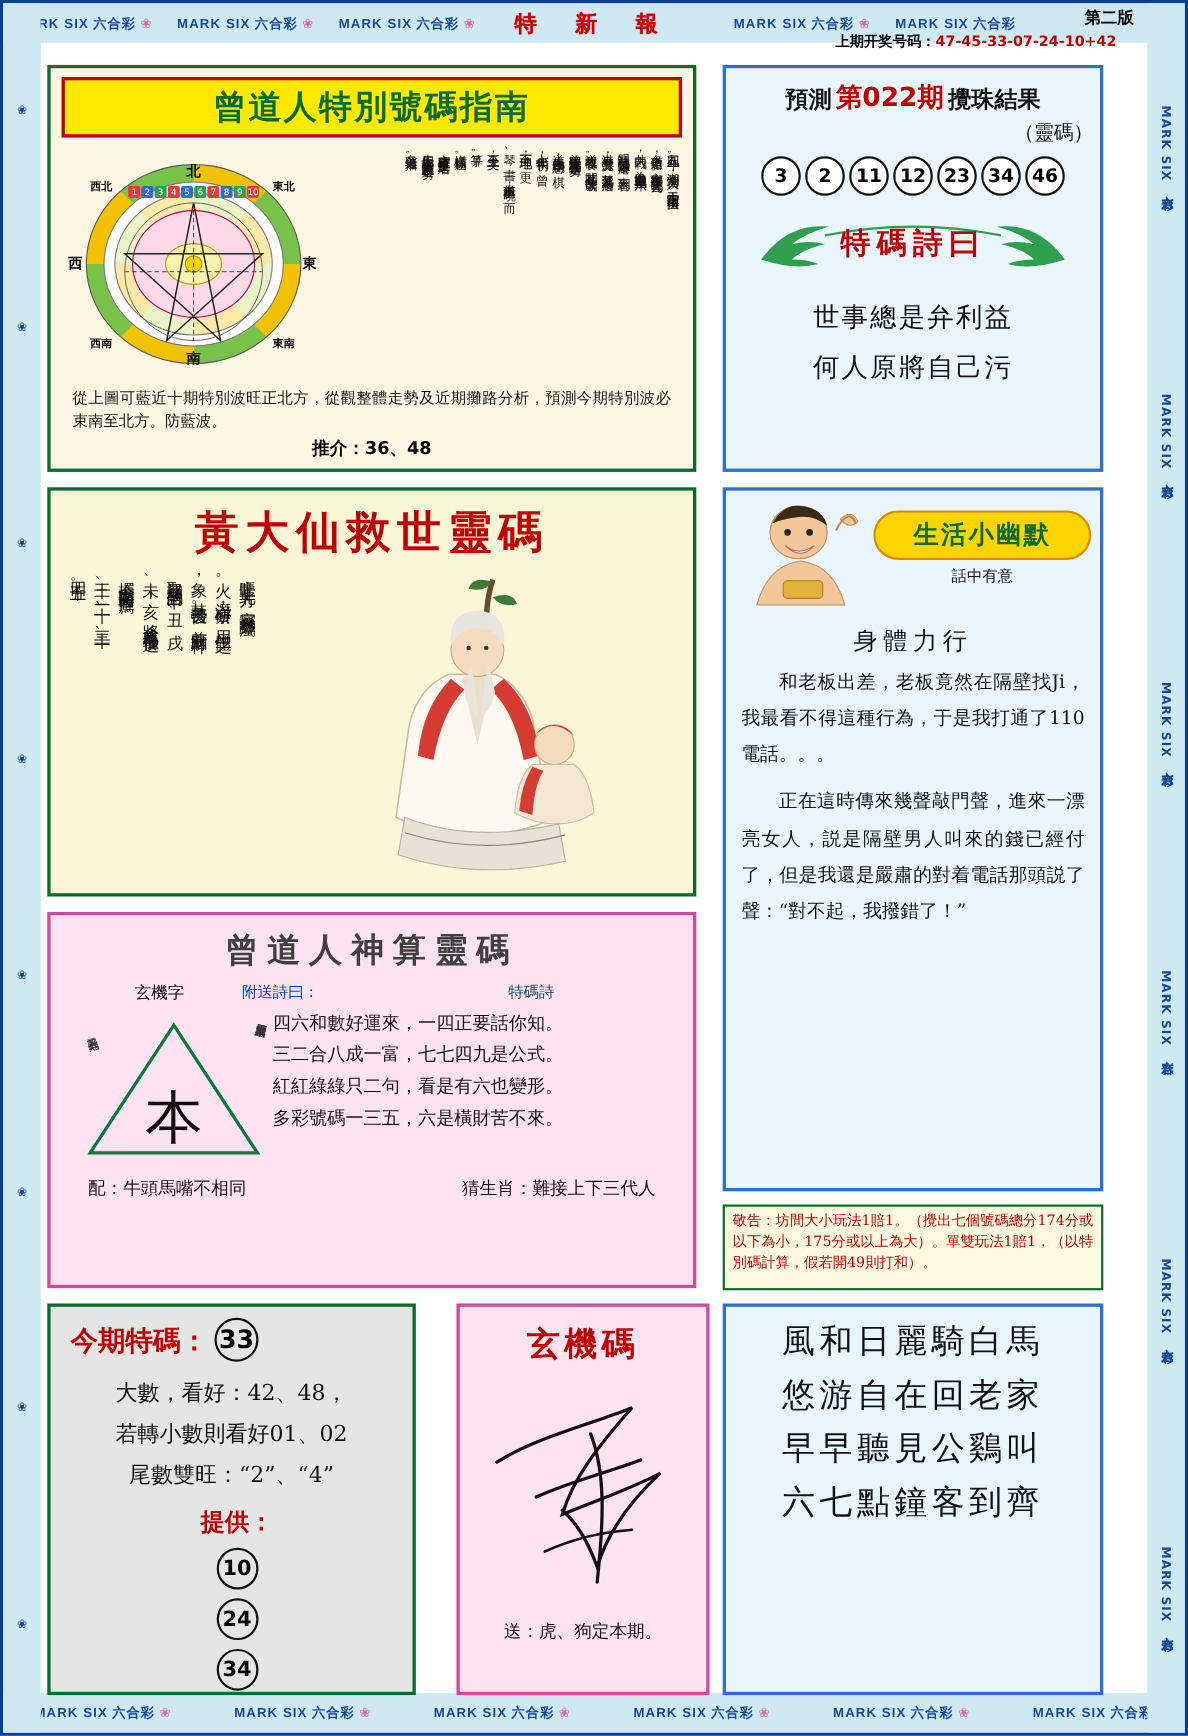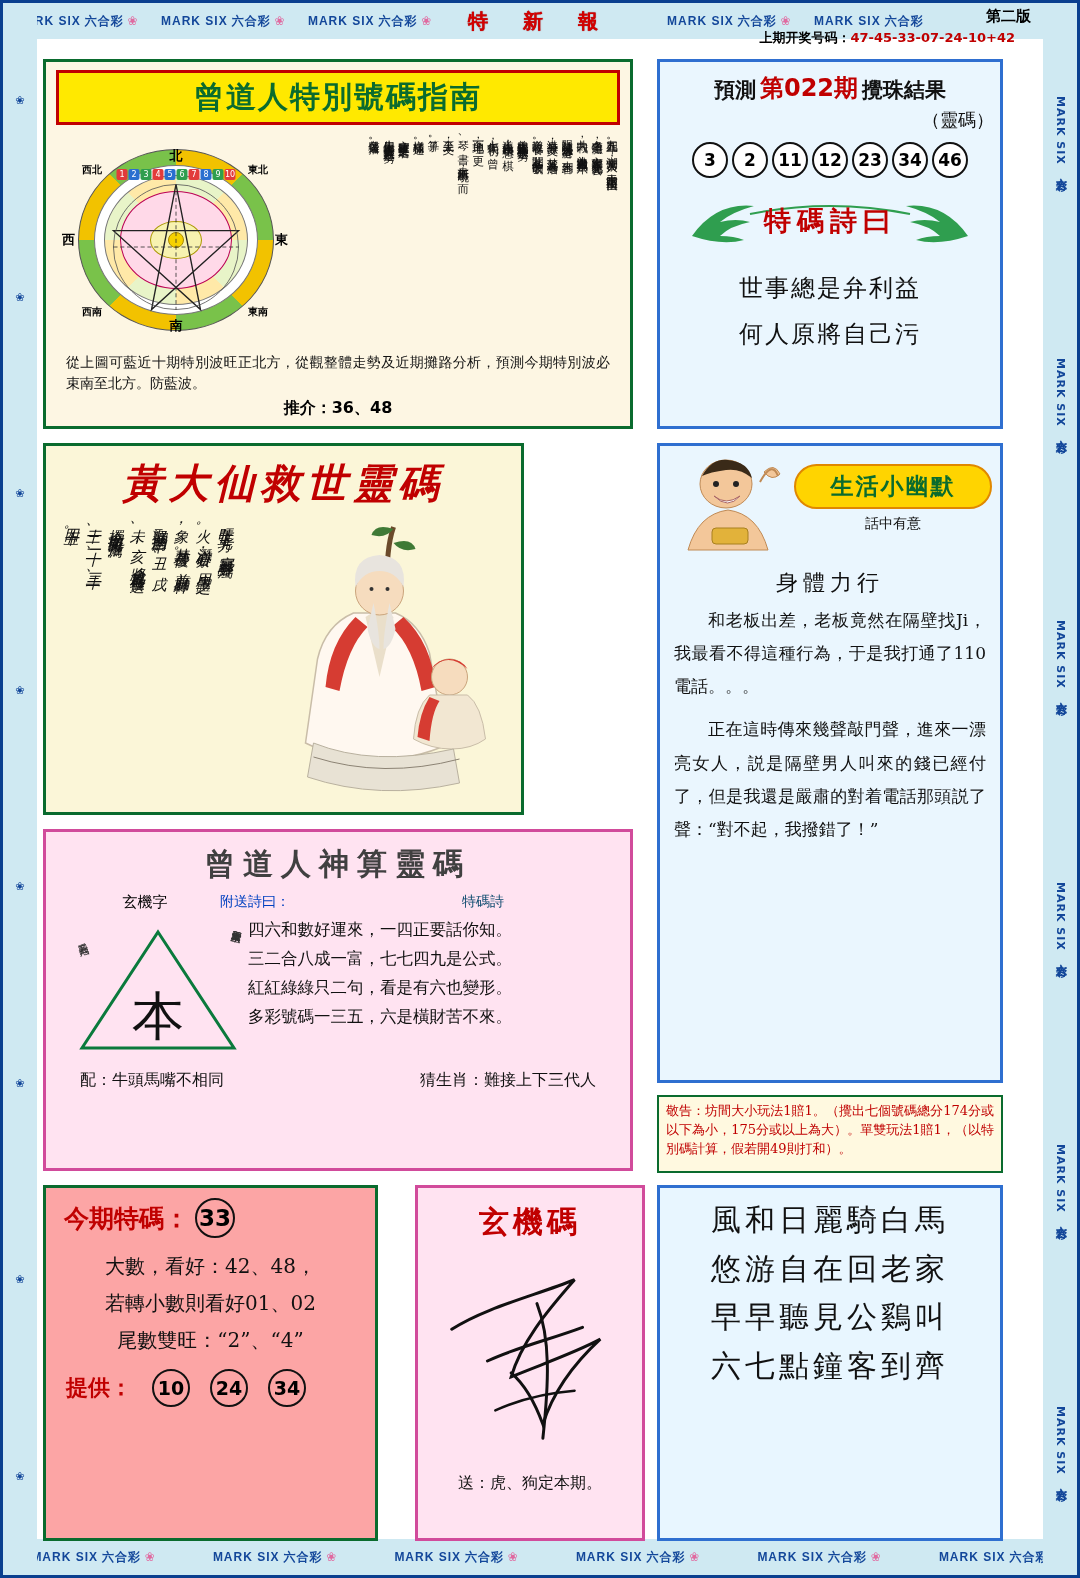--- a/index.html
+++ b/index.html
@@ -115,22 +115,22 @@
   .d-w { left:-16px; top:50%; transform:translateY(-50%); }
   .d-ne { right:6px; top:14px; font-size:10px;}
   .d-nw { left:4px; top:14px; font-size:10px;}
   .d-se { right:6px; bottom:12px; font-size:10px;}
   .d-sw { left:4px; bottom:12px; font-size:10px;}
   .numrow { position:absolute; left:50%; top:20px; transform:translateX(-50%);
     display:flex; gap:1px; }
   .numrow i { font-style:normal; font-size:8px; width:11px; height:11px;
     display:flex; align-items:center; justify-content:center; color:#fff; border-radius:2px;}
 
-  #box-wong { left:0; top:398px; width:481px; height:372px;
-    border:3px solid #0a6b2e; background:#fbf6d8; padding:8px;font-style:italic; }
+  #box-wong { left:0; top:398px; width:590px; height:372px;
+    border:3px solid #0a6b2e; background:#fbf6d8; padding:8px; }
   #wong-title { text-align:center; font-size:40px; font-weight:bold; color:#c00000;
     font-family:"DejaVu Serif","Liberation Serif",serif; letter-spacing:6px; margin:2px 0 6px;}
   #wong-body { display:flex; flex-direction:row; height:282px; }
   #wong-text { display:flex; flex-direction:row; gap:4px; padding-left:8px; }
   #wong-text .col { writing-mode:vertical-rl; text-orientation:upright;
     font-size:15px; line-height:1.2; color:#111; letter-spacing:2px;
     font-family:"DejaVu Serif","Liberation Serif",serif; height:275px; }
   #wong-art { flex:1; position:relative; }
 
   #box-zeng { left:0; top:784px; width:590px; height:342px;
@@ -143,29 +143,29 @@
   #zeng-sub .s3 { flex:1; text-align:center; color:#0c4a6e;}
   #zeng-main { display:flex; padding:4px 14px 0 14px; }
   #zeng-sigil { width:180px; height:150px; position:relative; }
   #zeng-poem { flex:1; font-size:16.5px; line-height:1.75; color:#111;
     font-family:"DejaVu Serif","Liberation Serif",serif; }
   #zeng-foot { display:flex; justify-content:space-between; padding:4px 26px 0 26px;
     font-size:16px; color:#111; font-family:"DejaVu Serif","Liberation Serif",serif;}
 
   
   #box-tema { left:0; top:1140px; width:335px; height:356px;
-    border:3px solid #0a6b2e; background:#fca5a5; padding:10px; }
+    border:3px solid #0a6b2e; background:#e5e5e5; padding:10px; }
   #tema-head { display:flex; align-items:center; gap:6px; padding-left:8px;}
   #tema-head .t { font-size:25px; font-weight:bold; color:#c00000;
     font-family:"DejaVu Serif","Liberation Serif",serif;}
   #tema-head .ball { width:40px; height:40px; border-radius:50%; border:2px solid #111;
     display:flex; align-items:center; justify-content:center; font-size:23px; font-weight:bold;}
   #tema-lines { padding:10px 4px 0 4px; font-size:20px; line-height:1.85; color:#111;
     font-family:"DejaVu Serif","Liberation Serif",serif; text-align:center;}
-  #tema-prov { display:flex; align-items:center; gap:20px; padding:10px 0 0 10px;}
+  #tema-prov { display:flex; align-items:center; gap:8px; padding:10px 0 0 10px;flex-direction:column;}
   #tema-prov .lbl { font-size:22px; font-weight:bold; color:#c00000;
      font-family:"DejaVu Serif","Liberation Serif",serif;}
   #tema-prov .ball { width:38px; height:38px; border-radius:50%; border:2px solid #111;
     display:flex; align-items:center; justify-content:center; font-size:19px; font-weight:bold;}
 
   #box-xuanji { left:372px; top:1140px; width:230px; height:356px;
     border:3px solid #d14b9b; background:#ffe3f1; padding:8px; }
   #xuanji-title { text-align:center; font-size:30px; font-weight:bold; color:#c00000;
     font-family:"DejaVu Serif","Liberation Serif",serif; letter-spacing:4px; margin-top:6px;}
   #xuanji-sign { height:230px; position:relative; }

